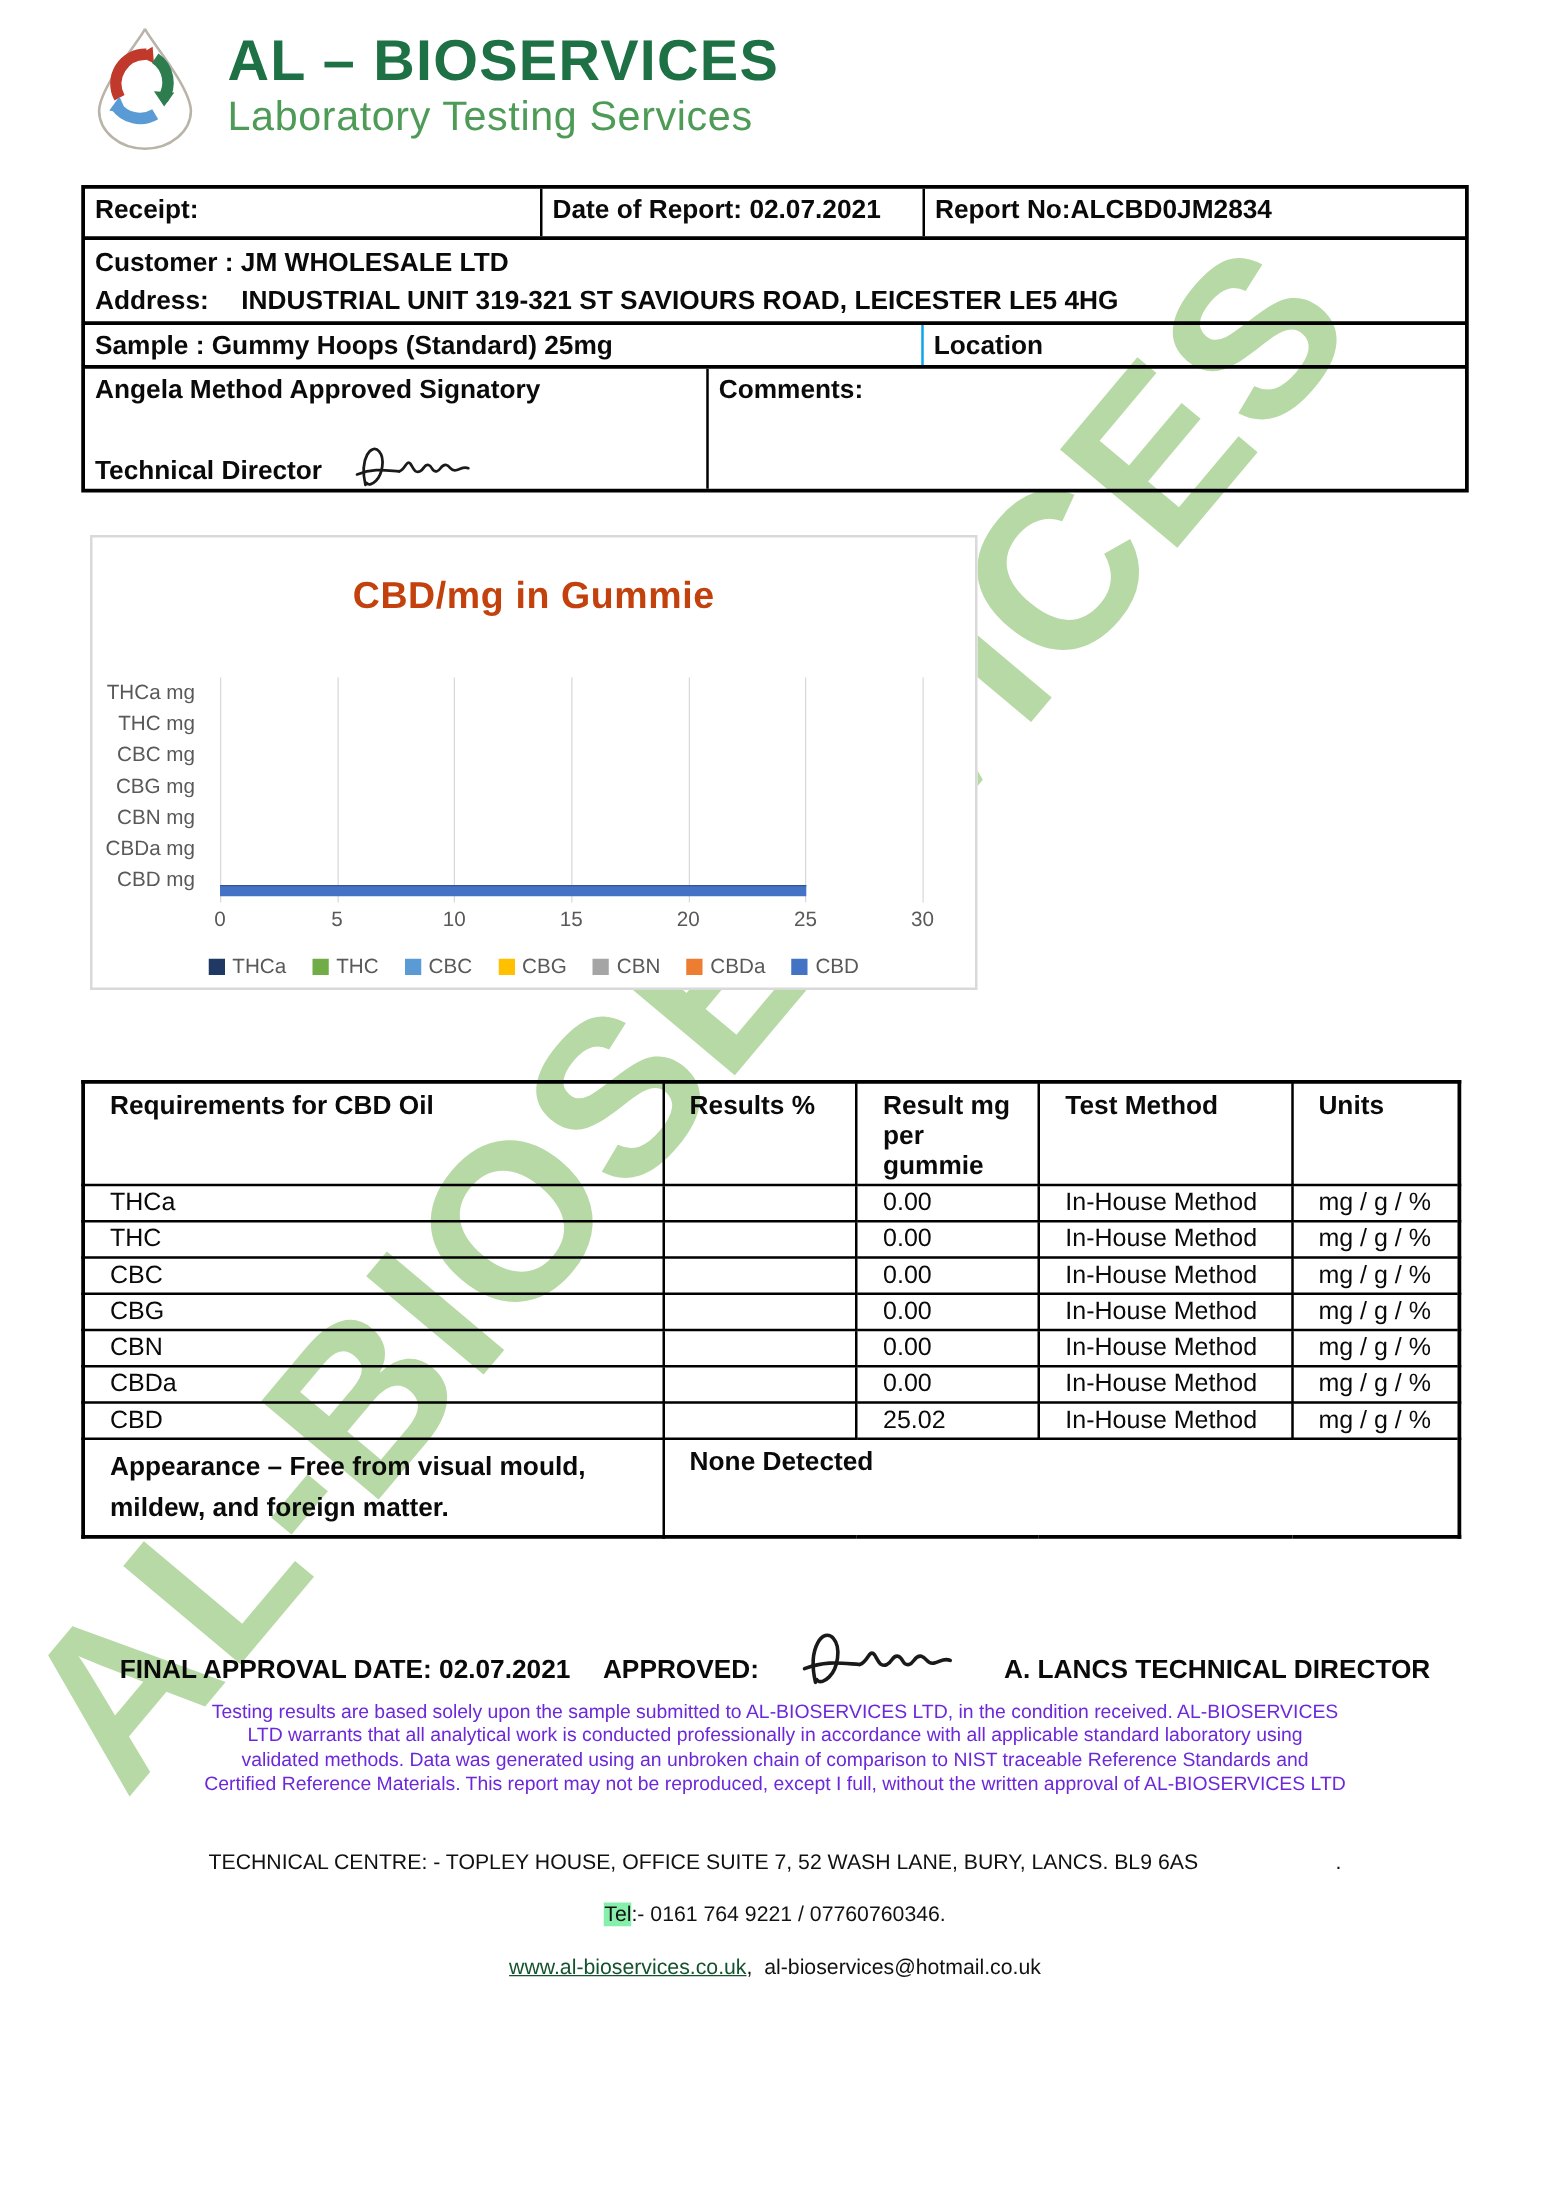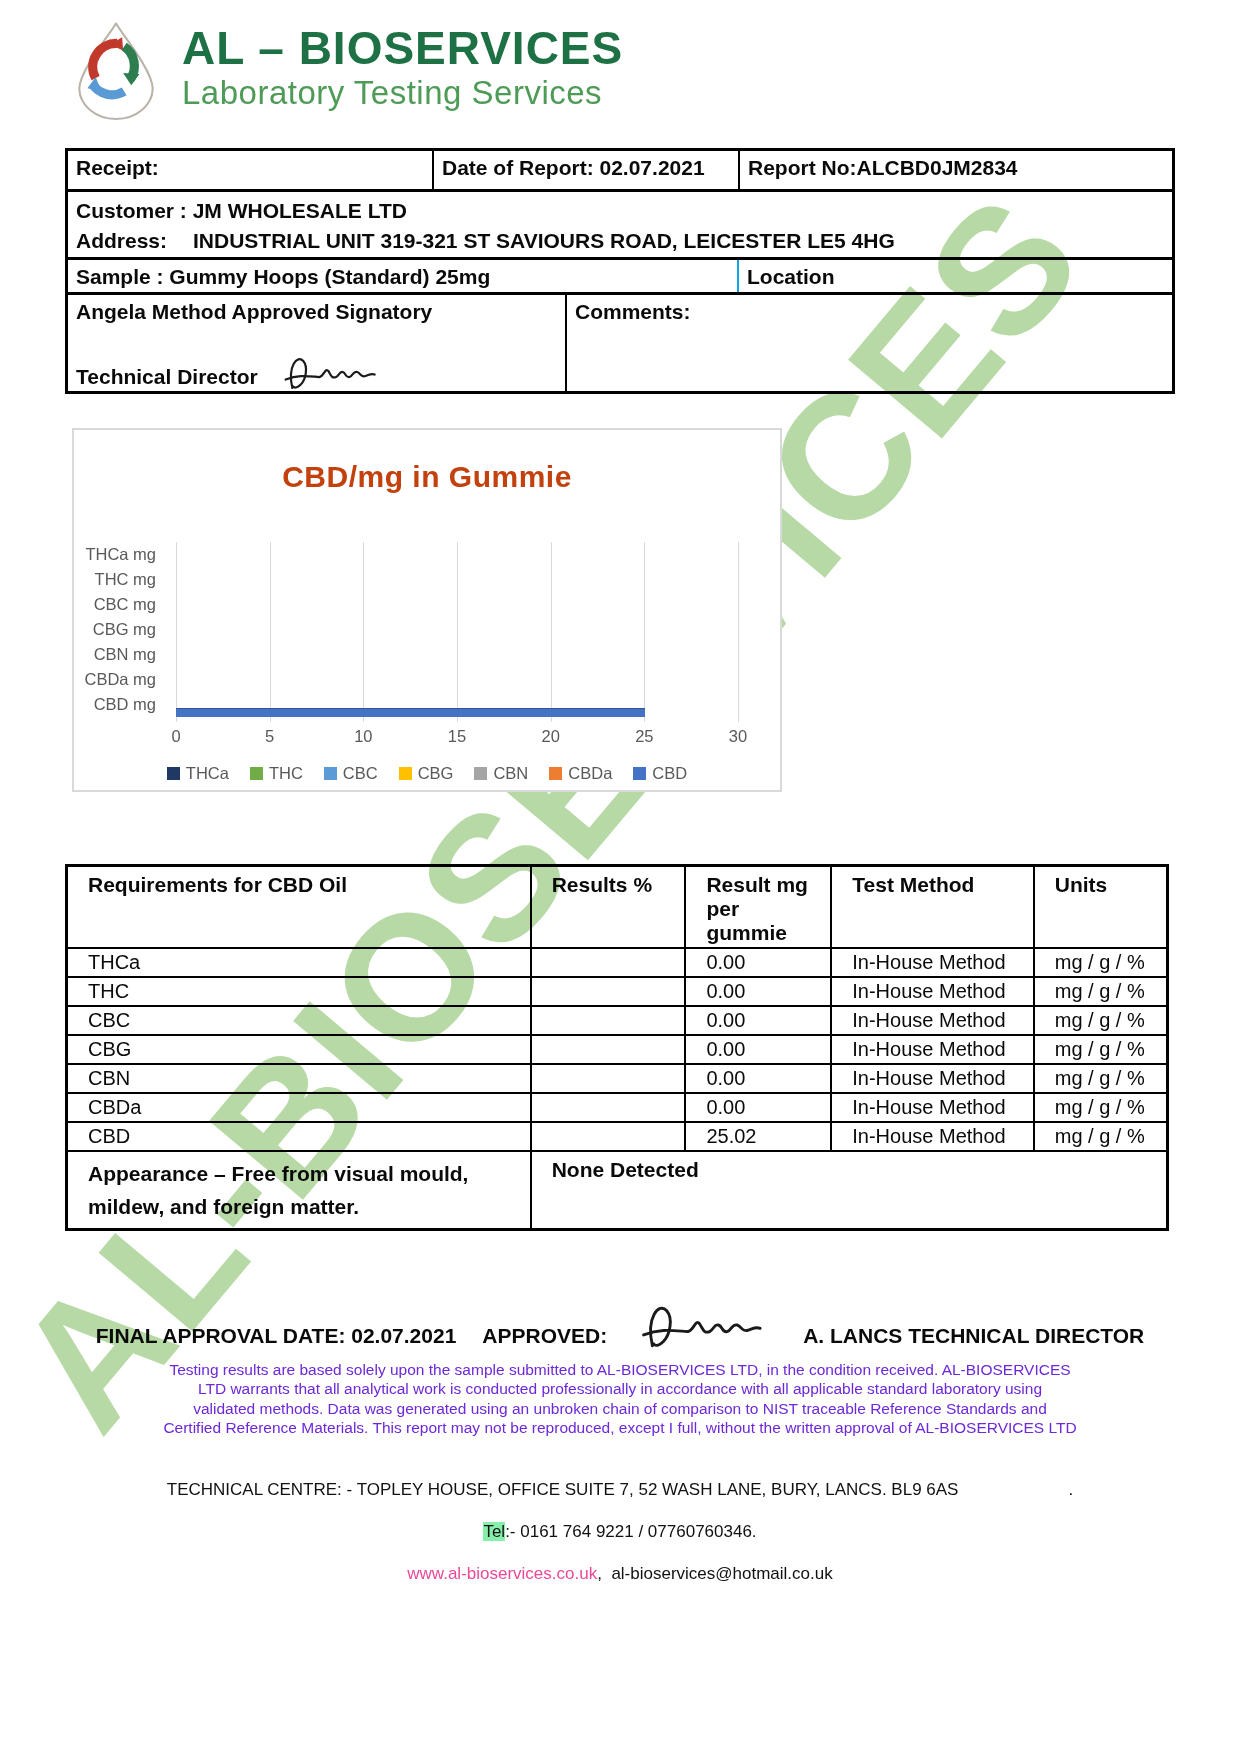--- a/index.html
+++ b/index.html
@@ -73,21 +73,21 @@
   .approval span { padding-bottom:4px; }
   
   .disclaimer { position:absolute; left:50%; top:1360px; width:940px; transform:translateX(-50%);
     text-align:center; font-size:15.5px; line-height:1.25; color:#6d28d9; }
   .foot-line { position:absolute; left:0; width:100%; text-align:center; font-size:17px; color:#111; }
   .ft-centre { top:1480px; }
   .ft-gap { display:inline-block; width:110px; }
   .ft-tel { top:1522px; }
   .tel-hl { background:#86efac; }
   .ft-links { top:1564px; }
-  .weblink { color:#ec4899; }
+  .weblink { color:#14532d; text-decoration:underline; }
   .sigpath { stroke:#1a1a1a; stroke-width:2.6; fill:none; stroke-linecap:round; stroke-linejoin:round; }
 </style>
 </head>
 <body>
 
 <div class="page">
 
   <div class="watermark">AL-BIOSERVICES</div>
 
   <div class="brand layer">

